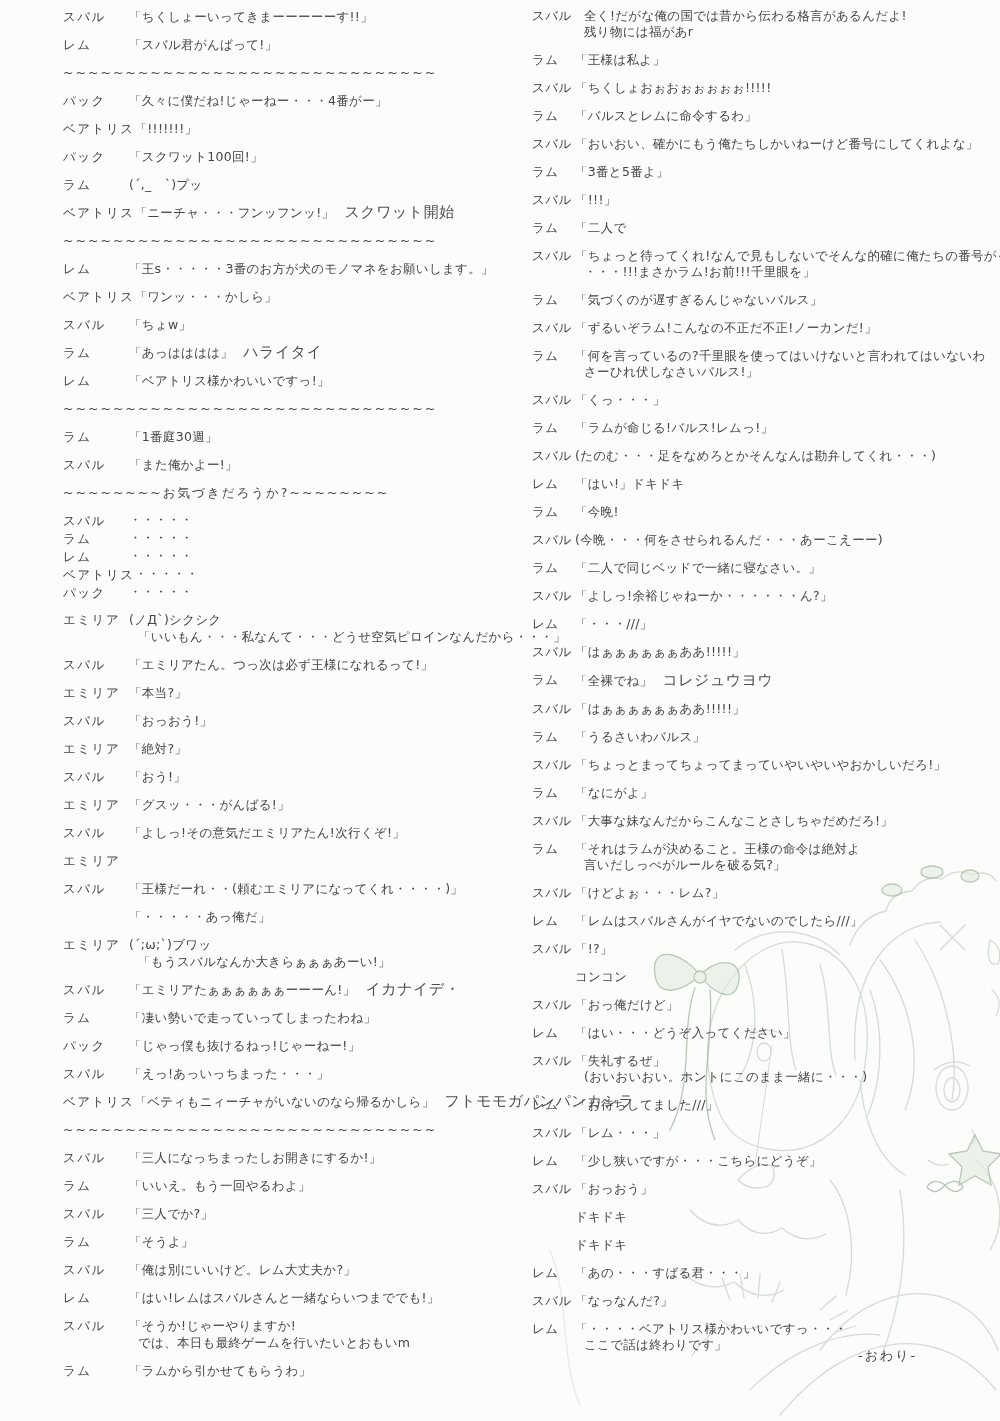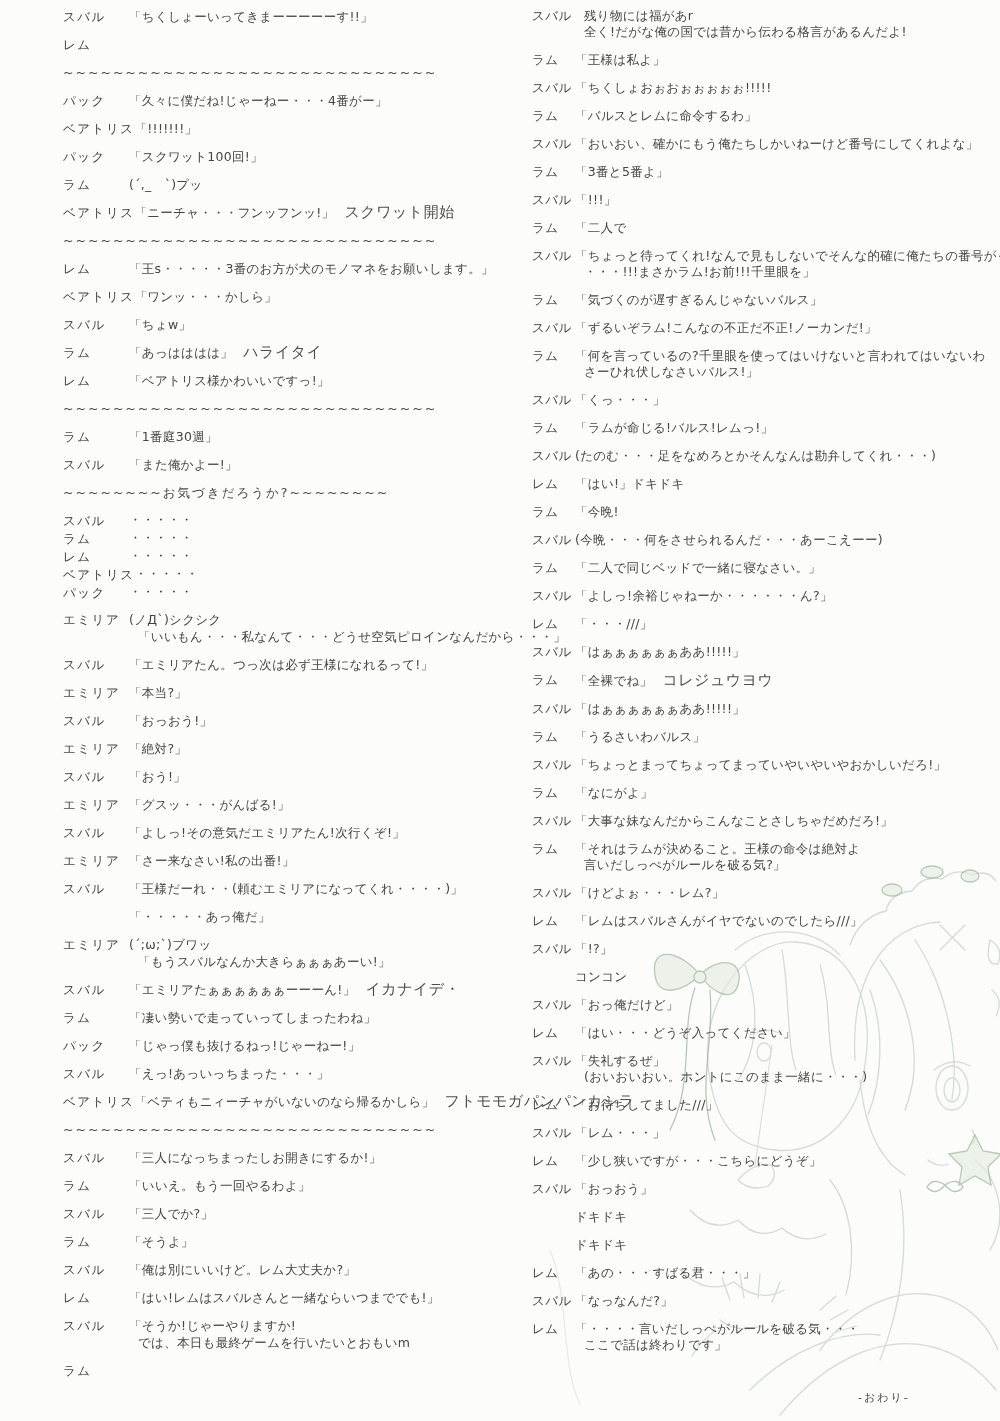--- a/index.html
+++ b/index.html
@@ -20,21 +20,21 @@
   .row.gap-sm{margin-top:10px}
   .speaker{flex:0 0 66px;letter-spacing:1.5px;line-height:17px;white-space:nowrap}
   #right-column .speaker{flex:0 0 43px;letter-spacing:0.5px;line-height:16px}
   .text{flex:1;min-width:0}
   .tline{display:block;line-height:17px;white-space:nowrap;letter-spacing:0.3px}
   #right-column .tline{line-height:16px}
   .tline.cont{padding-left:9px}
   .row.tight .tline{line-height:15px}
   .note{font-size:15px;margin-left:10px;letter-spacing:0.5px;color:var(--note-color,#4e4e4e)}
   .divider-text{display:block;line-height:17px;letter-spacing:2px;white-space:nowrap}
-  #end-label{position:absolute;left:858px;top:1390px;font-size:11px;letter-spacing:2px;z-index:1}
+  #end-label{position:absolute;left:858px;top:1347px;font-size:13px;letter-spacing:2px;z-index:1}
   #sketch{position:absolute;left:520px;top:830px;width:480px;height:591px;z-index:0}
 </style>
 </head>
 <body style="--text-color: #454545; --note-color: #4e4e4e;">
 
 <svg id="sketch" viewBox="0 0 480 591" xmlns="http://www.w3.org/2000/svg">
   <g fill="none" stroke="#b9c6bb" stroke-width="1.3" opacity="0.6" stroke-linecap="round">
 
     <path d="M190,250 C175,170 230,110 275,112 C330,115 355,170 345,235 C338,290 300,325 255,320 C215,316 198,295 190,250"></path>
     <path d="M225,135 C240,175 238,220 218,250"></path>
@@ -106,20 +106,23 @@
 
 <div id="left-column" class="column">
     <div class="row">
       <span class="speaker">スバル</span>
       <span class="text">
         <span class="tline">「ちくしょーいってきまーーーーーす!!」</span>
       </span>
     </div>
     <div class="row">
       <span class="speaker">レム</span>
+      <span class="text">
+        <span class="tline">「スバル君がんばって!」</span>
+      </span>
     </div>
     <div class="row">
       <span class="divider-text">~~~~~~~~~~~~~~~~~~~~~~~~~~~~~~</span>
     </div>
     <div class="row">
       <span class="speaker">パック</span>
       <span class="text">
         <span class="tline">「久々に僕だね!じゃーねー・・・4番がー」</span>
       </span>
     </div>
@@ -272,23 +275,20 @@
       </span>
     </div>
     <div class="row">
       <span class="speaker">スバル</span>
       <span class="text">
         <span class="tline">「よしっ!その意気だエミリアたん!次行くぞ!」</span>
       </span>
     </div>
     <div class="row">
       <span class="speaker">エミリア</span>
-      <span class="text">
-        <span class="tline">「さー来なさい!私の出番!」</span>
-      </span>
     </div>
     <div class="row">
       <span class="speaker">スバル</span>
       <span class="text">
         <span class="tline">「王様だーれ・・(頼むエミリアになってくれ・・・・)」</span>
       </span>
     </div>
     <div class="row gap-lg">
       <span class="speaker"></span>
       <span class="text">
@@ -373,28 +373,31 @@
     </div>
     <div class="row">
       <span class="speaker">スバル</span>
       <span class="text">
         <span class="tline">「そうか!じゃーやりますか!</span>
         <span class="tline cont">では、本日も最終ゲームを行いたいとおもいm</span>
       </span>
     </div>
     <div class="row">
       <span class="speaker">ラム</span>
+      <span class="text">
+        <span class="tline">「ラムから引かせてもらうわ」</span>
+      </span>
     </div>
   </div>
 <div id="right-column" class="column">
     <div class="row">
       <span class="speaker">スバル</span>
       <span class="text">
+        <span class="tline cont">全く!だがな俺の国では昔から伝わる格言があるんだよ!</span>
         <span class="tline cont">残り物には福があr</span>
-        <span class="tline cont">全く!だがな俺の国では昔から伝わる格言があるんだよ!</span>
       </span>
     </div>
     <div class="row">
       <span class="speaker">ラム</span>
       <span class="text">
         <span class="tline">「王様は私よ」</span>
       </span>
     </div>
     <div class="row">
       <span class="speaker">スバル</span>
@@ -648,18 +651,18 @@
     </div>
     <div class="row">
       <span class="speaker">スバル</span>
       <span class="text">
         <span class="tline">「なっなんだ?」</span>
       </span>
     </div>
     <div class="row">
       <span class="speaker">レム</span>
       <span class="text">
-        <span class="tline">「・・・・言いだしっぺがルールを破る気・・・</span>
+        <span class="tline">「・・・・ベアトリス様かわいいですっ・・・</span>
         <span class="tline cont">ここで話は終わりです」</span>
       </span>
     </div>
   </div>
 <div id="end-label">-おわり-</div>
 
 </body></html>

